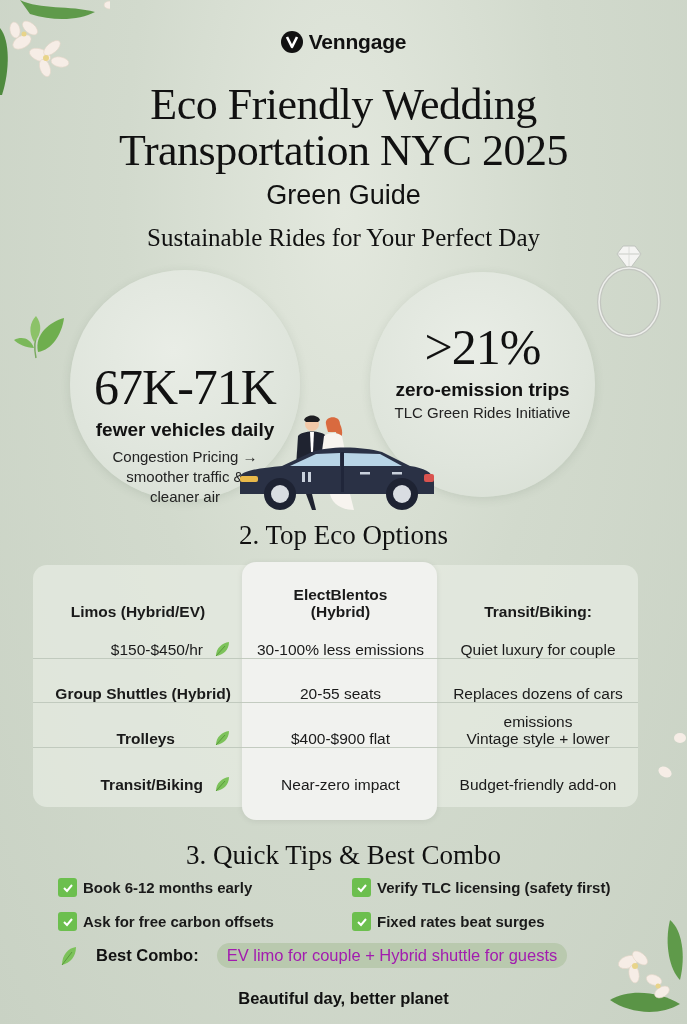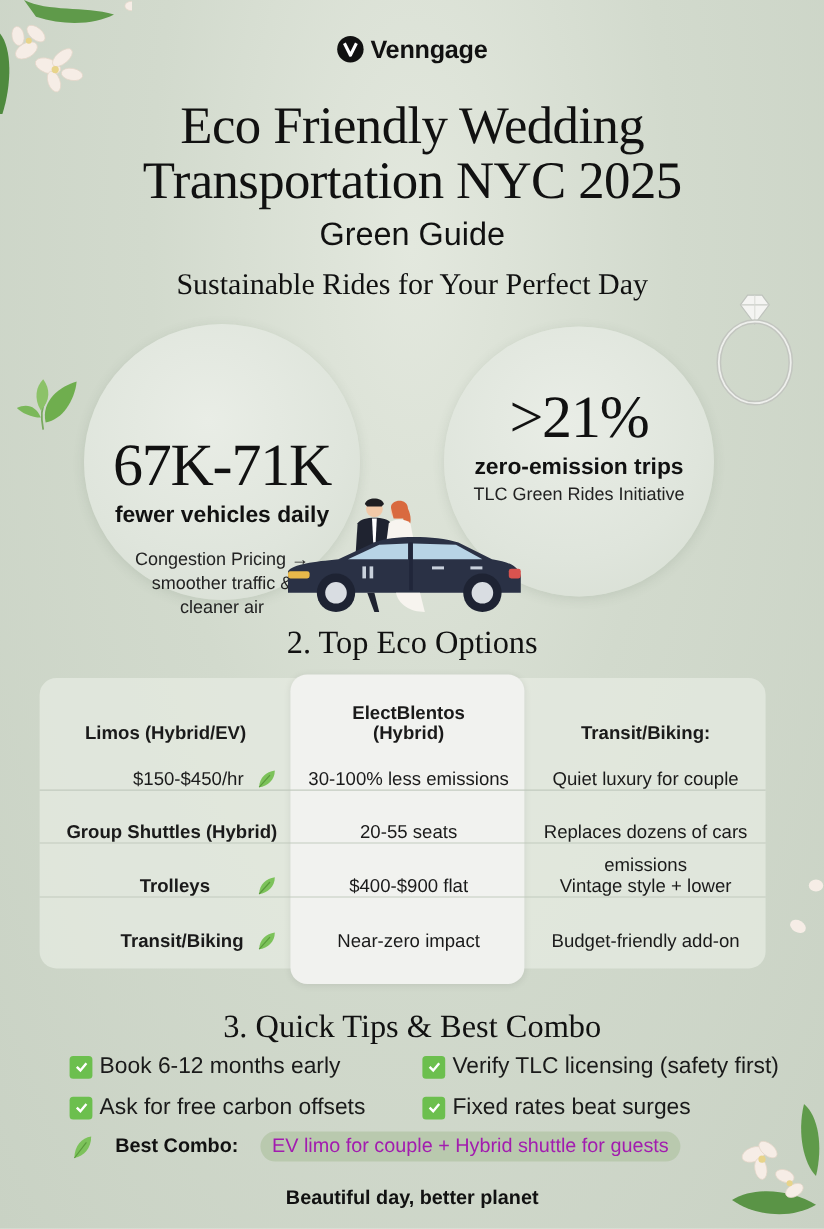--- a/index.html
+++ b/index.html
@@ -7,21 +7,21 @@
     body {
       position: relative;
       font-family: "DejaVu Sans", sans-serif;
       color: #151515;
       background: radial-gradient(ellipse at 50% 20%, #e3e8de 0%, #d2dacd 45%, #c9d2c4 100%);
     }
     .abs { position: absolute; }
     .center-x { left: 0; right: 0; text-align: center; }
 
     
-    .logo { top: 30px; left: 0; right: 0; display: flex; justify-content: center; gap: 6px; }
+    .logo { top: 30px; left: 0; right: 0; display: flex; justify-content: center; align-items: center; gap: 6px; }
     .logo-mark { width: 22px; height: 22px; border-radius: 50%; background: #111; display: flex; align-items: center; justify-content: center; }
     .logo-text { font-family: "Liberation Sans", sans-serif; font-weight: 700; font-size: 21px; color: #111; letter-spacing: -0.2px; }
 
     
     .title { top: 82px; font-family: "Liberation Serif", serif; font-size: 44px; line-height: 46px; color: #111; letter-spacing: -0.5px; }
     .subtitle-guide { top: 180px; font-family: "Liberation Sans", sans-serif; font-size: 27px; color: #111; }
     .tagline { top: 224px; font-family: "Liberation Serif", serif; font-size: 25px; color: #111; }
 
     
     .circle {
@@ -53,21 +53,21 @@
     .t-row { position: absolute; left: 33px; width: 605px; display: flex; align-items: flex-end; }
     .t-row.line { border-top: 1px solid rgba(190,198,186,0.9); }
     .t-cell { font-family: "Liberation Sans", sans-serif; font-size: 15.5px; color: #1a1a1a; line-height: 17px; }
     .c1 { width: 210px; display: flex; justify-content: flex-end; align-items: center; gap: 10px; padding-right: 12px; }
     .c2 { width: 195px; text-align: center; }
     .c3 { width: 200px; text-align: center; }
     .t-head { font-weight: 700; font-size: 15.5px; }
     .leaf { width: 18px; height: 18px; display: inline-block; }
 
     
-    .tip { position: absolute; display: flex; align-items: center; gap: 6px; font-family: "Liberation Sans", sans-serif; font-size: 19px; color: #1a1a1a; }
+    .tip { position: absolute; display: flex; align-items: center; gap: 6px; font-family: "Liberation Sans", sans-serif; font-size: 15px; color: #1a1a1a; font-weight: bold; }
     .check { width: 19px; height: 19px; border-radius: 3px; background: #6cbf4e; display: flex; align-items: center; justify-content: center; }
     .combo { left: 58px; top: 943px; display: flex; align-items: center; gap: 18px; font-family: "Liberation Sans", sans-serif; font-size: 16.5px; }
     .combo-label { font-weight: 700; color: #111; }
     .combo-pill { background: #b9c9ae; border-radius: 14px; padding: 3px 10px; color: #a21caf; }
     .footer { top: 989px; font-family: "Liberation Sans", sans-serif; font-weight: 700; font-size: 16.5px; color: #111; }
   </style>
 </head>
 <body>
 
 <svg class="abs" style="left:0;top:0" width="110" height="100" viewBox="0 0 110 100">
@@ -114,21 +114,21 @@
 <svg class="abs" style="left:12px;top:312px" width="52" height="50" viewBox="0 0 52 50">
   <path d="M24 46 C22 36 22 28 26 22" stroke="#7aa960" stroke-width="1.5" fill="none"></path>
   <path d="M26 40 C22 22 38 10 52 6 C50 22 40 38 26 40 Z" fill="#6fae4e"></path>
   <path d="M22 30 C16 20 18 10 24 4 C30 12 30 22 22 30 Z" fill="#8cc268"></path>
   <path d="M22 36 C14 36 6 32 2 28 C10 24 18 26 22 36 Z" fill="#7bb85a"></path>
 </svg>
 
 <div class="circle circle-left">
   <div class="stat-big" style="margin-top:91px">67K-71K</div>
   <div class="stat-mid" style="margin-top:6px">fewer vehicles daily</div>
-  <div class="stat-small" style="margin-top:16px">Congestion Pricing →</div>
+  <div class="stat-small" style="margin-top:6px">Congestion Pricing →</div>
   <div class="stat-small">smoother traffic &amp;</div>
   <div class="stat-small">cleaner air</div>
 </div>
 
 <div class="circle circle-right">
   <div class="stat-big" style="margin-top:49px">&gt;21%</div>
   <div class="stat-mid" style="margin-top:6px">zero-emission trips</div>
   <div class="stat-small" style="margin-top:2px">TLC Green Rides Initiative</div>
 </div>
 

